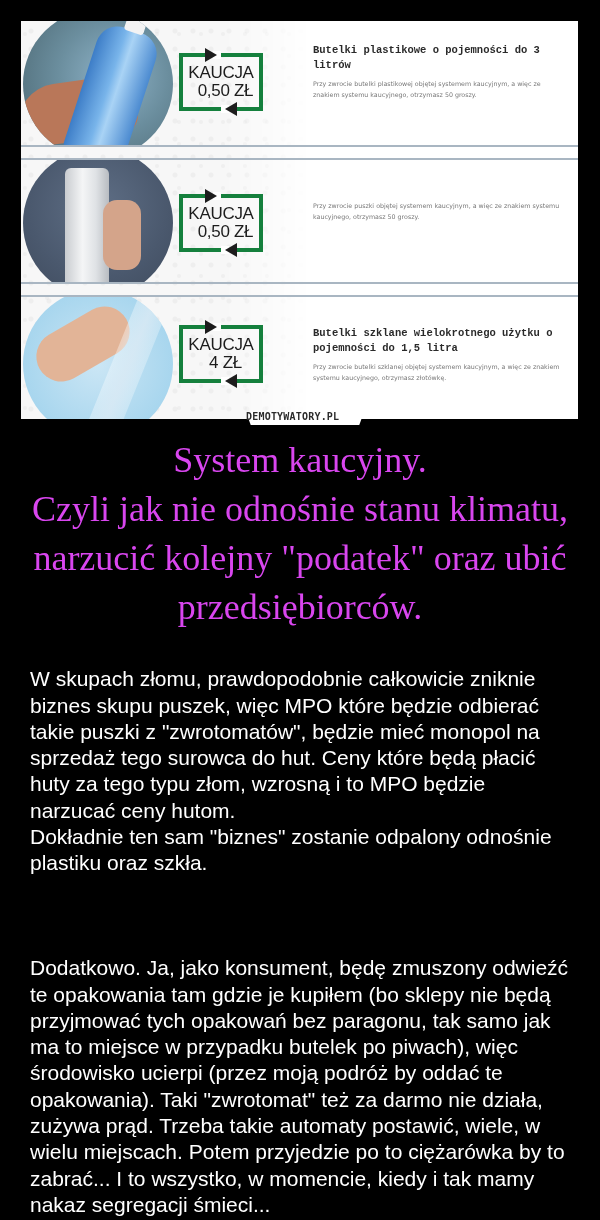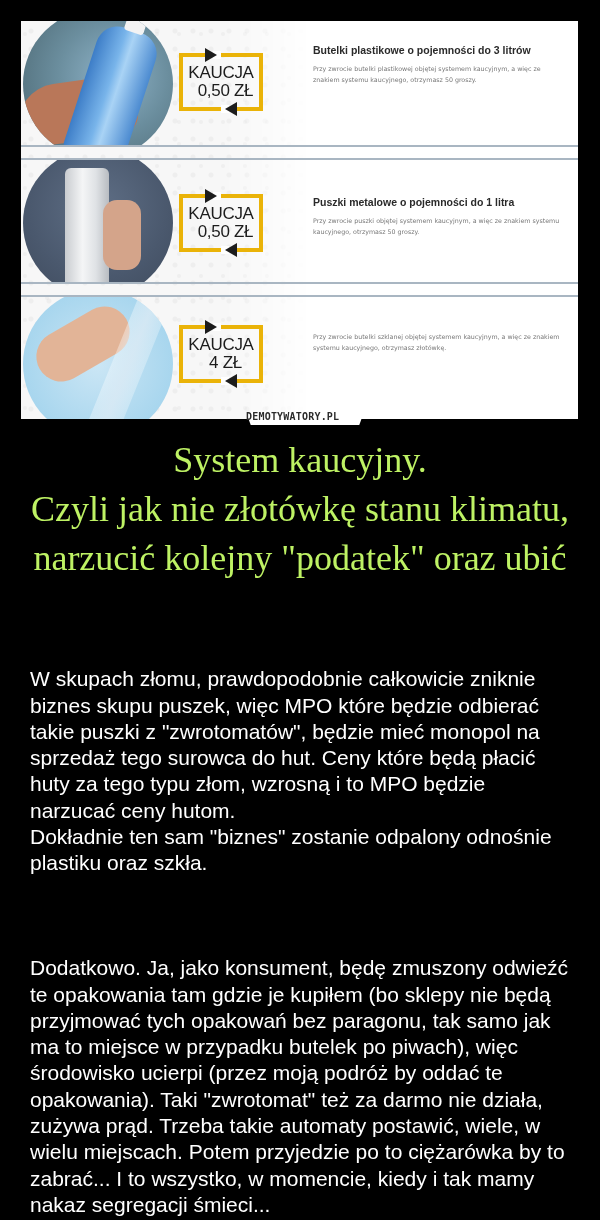--- a/index.html
+++ b/index.html
@@ -62,21 +62,21 @@
     background: linear-gradient(90deg, rgba(255,255,255,0.35), rgba(220,235,245,0.8) 50%, rgba(255,255,255,0.3));
     border-radius: 8px; transform: rotate(22deg);
   }
   .hand-3 {
     position: absolute; left: 10px; top: 30px; width: 100px; height: 50px;
     background: #e2b497; border-radius: 30px; transform: rotate(-30deg);
   }
 
   .badge {
     position: absolute; left: 158px; width: 84px; height: 58px;
-    border: 4px solid #eab308; background: transparent;
+    border: 4px solid #15803d; background: transparent;
     display: flex; flex-direction: column; align-items: center; justify-content: center;
     font-family: "Liberation Sans", sans-serif; color: #1d1d1d; line-height: 1.05;
   }
   .badge::before { 
     content: ""; position: absolute; top: -6px; left: 30px; width: 8px; height: 8px; background: #fff;
   }
   .badge .arrow-top {
     position: absolute; top: -9px; left: 22px; width: 0; height: 0;
     border-top: 7px solid transparent; border-bottom: 7px solid transparent; border-left: 12px solid #1d1d1d;
   }
@@ -91,41 +91,41 @@
   .s2 .badge { top: 34px; }
   .s3 .badge { top: 28px; }
   .badge-line1 { font-size: 17px; letter-spacing: -0.3px; }
   .badge-line2 { font-size: 17px; letter-spacing: -0.3px; margin-left: 9px; }
 
   .info { position: absolute; left: 292px; width: 250px; }
   .s1 .info { top: 22px; }
   .s2 .info { top: 35px; }
   .s3 .info { top: 29px; }
   .info-title {
-    font-family: Liberation Sans, sans-serif; font-weight: bold; font-size: 10.5px;
+    font-family: Liberation Mono, monospace; font-weight: bold; font-size: 10.5px;
     color: #2a2a2a; line-height: 15px;
   }
   .info-desc {
     margin-top: 5px; font-family: "DejaVu Sans", sans-serif; font-size: 6.3px;
     color: #777; line-height: 11px;
   }
 
   .watermark-tab {
     position: absolute; left: 246px; top: 412px; width: 118px; height: 13px;
     background: #fff; clip-path: polygon(0 0, 100% 0, 96% 100%, 4% 100%);
   }
   .watermark {
     position: absolute; left: 246px; top: 411px; width: 118px; text-align: left;
     font-family: "DejaVu Sans Mono", monospace; font-weight: bold; font-size: 10px;
     color: #2b2b2b; letter-spacing: 0.2px; transform: scaleY(1.05);
   }
 
   .headline {
     position: absolute; left: 20px; top: 436px; width: 560px; text-align: center;
-    font-family: "Liberation Serif", serif; color: #bef264; font-size: 36px; line-height: 49px;
+    font-family: "Liberation Serif", serif; color: #d946ef; font-size: 36px; line-height: 49px;
   }
   .body-text {
     position: absolute; left: 30px; top: 640px; width: 545px;
     font-family: "Liberation Sans", sans-serif; color: #fff; font-size: 21px; line-height: 26.3px;
     white-space: pre-line;
   }
 </style>
 </head>
 <body>
 
@@ -159,53 +159,54 @@
       <div class="hand-2"></div>
     </div>
     <div class="badge">
       <span class="arrow-top"></span>
       <span class="badge-line1">KAUCJA</span>
       <span class="badge-line2">0,50 ZŁ</span>
       <span class="gap-bot"></span>
       <span class="arrow-bot"></span>
     </div>
     <div class="info">
-      <div class="info-title">Puszki metalowe o pojemności do 1 litra</div>
       <div class="info-desc">Przy zwrocie puszki objętej systemem kaucyjnym, a więc ze znakiem systemu kaucyjnego, otrzymasz 50 groszy.</div>
     </div>
   </div>
 
   <div class="divider d3"></div>
   <div class="divider d4"></div>
 
   <div class="section s3">
     <div class="circle">
       <div class="hand-3"></div>
       <div class="glass"></div>
     </div>
     <div class="badge">
       <span class="arrow-top"></span>
       <span class="badge-line1">KAUCJA</span>
       <span class="badge-line2">4 ZŁ</span>
       <span class="gap-bot"></span>
       <span class="arrow-bot"></span>
     </div>
     <div class="info">
+      <div class="info-title">Butelki szklane wielokrotnego użytku o pojemności do 1,5 litra</div>
       <div class="info-desc">Przy zwrocie butelki szklanej objętej systemem kaucyjnym, a więc ze znakiem systemu kaucyjnego, otrzymasz złotówkę.</div>
     </div>
   </div>
 </div>
 
 <div class="watermark-tab"></div>
 <div class="watermark">DEMOTYWATORY.PL</div>
 
 <div class="headline">
   <div>System kaucyjny.</div>
-  <div>Czyli jak nie złotówkę stanu klimatu,</div>
+  <div>Czyli jak nie odnośnie stanu klimatu,</div>
   <div>narzucić kolejny "podatek" oraz ubić</div>
+  <div>przedsiębiorców.</div>
 </div>
 
 <div class="body-text">
   <div>W skupach złomu, prawdopodobnie całkowicie zniknie biznes skupu puszek, więc MPO które będzie odbierać takie puszki z "zwrotomatów", będzie mieć monopol na sprzedaż tego surowca do hut. Ceny które będą płacić huty za tego typu złom, wzrosną i to MPO będzie narzucać ceny hutom.
 Dokładnie ten sam "biznes" zostanie odpalony odnośnie plastiku oraz szkła.</div>
   <div style="height:26px"></div>
   <div>Dodatkowo. Ja, jako konsument, będę zmuszony odwieźć te opakowania tam gdzie je kupiłem (bo sklepy nie będą przyjmować tych opakowań bez paragonu, tak samo jak ma to miejsce w przypadku butelek po piwach), więc środowisko ucierpi (przez moją podróż by oddać te opakowania). Taki "zwrotomat" też za darmo nie działa, zużywa prąd. Trzeba takie automaty postawić, wiele, w wielu miejscach. Potem przyjedzie po to ciężarówka by to zabrać... I to wszystko, w momencie, kiedy i tak mamy nakaz segregacji śmieci...</div>
   
   
 </div>

